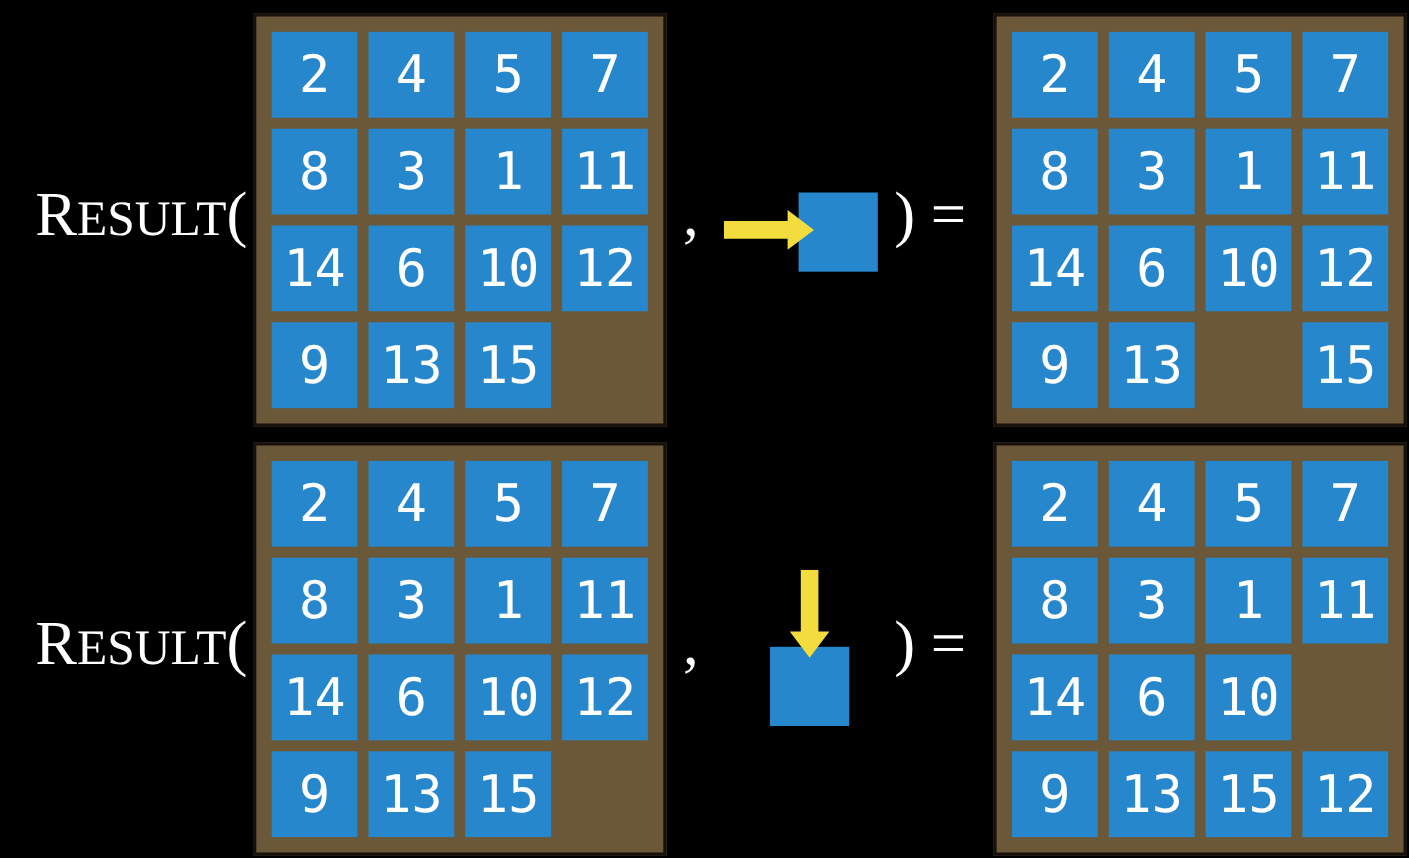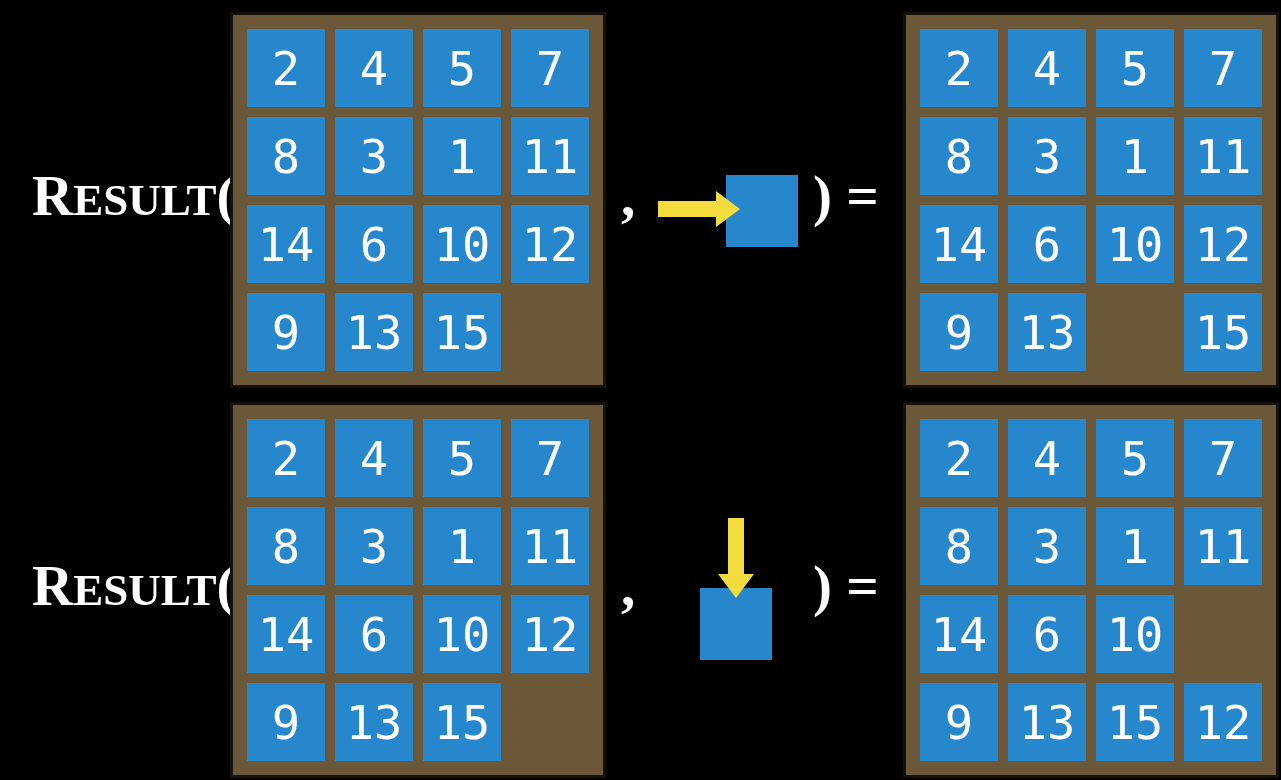--- a/index.html
+++ b/index.html
@@ -35,21 +35,20 @@
   .cell.empty { background: transparent; }
 
   
   .txt {
     position: absolute;
     color: var(--text_white);
     font-family: "Liberation Serif", serif;
     font-size: 57px;
     line-height: 1;
     white-space: pre;
-    font-weight: bold;
   }
   .fn-rest { font-size: 45px; }
 
   
   .move-square {
     position: absolute;
     width: 72px; height: 72px;
     background: var(--tile_blue);
   }
   .arrow {

